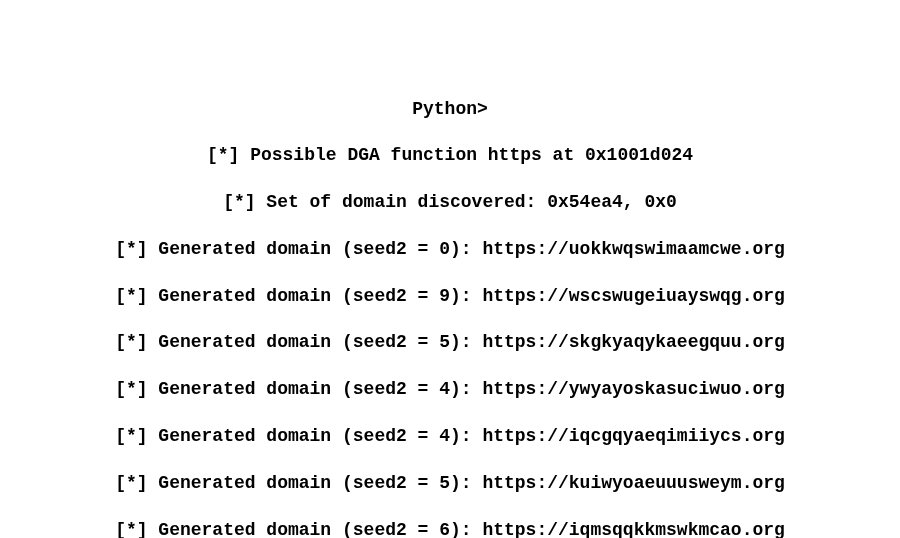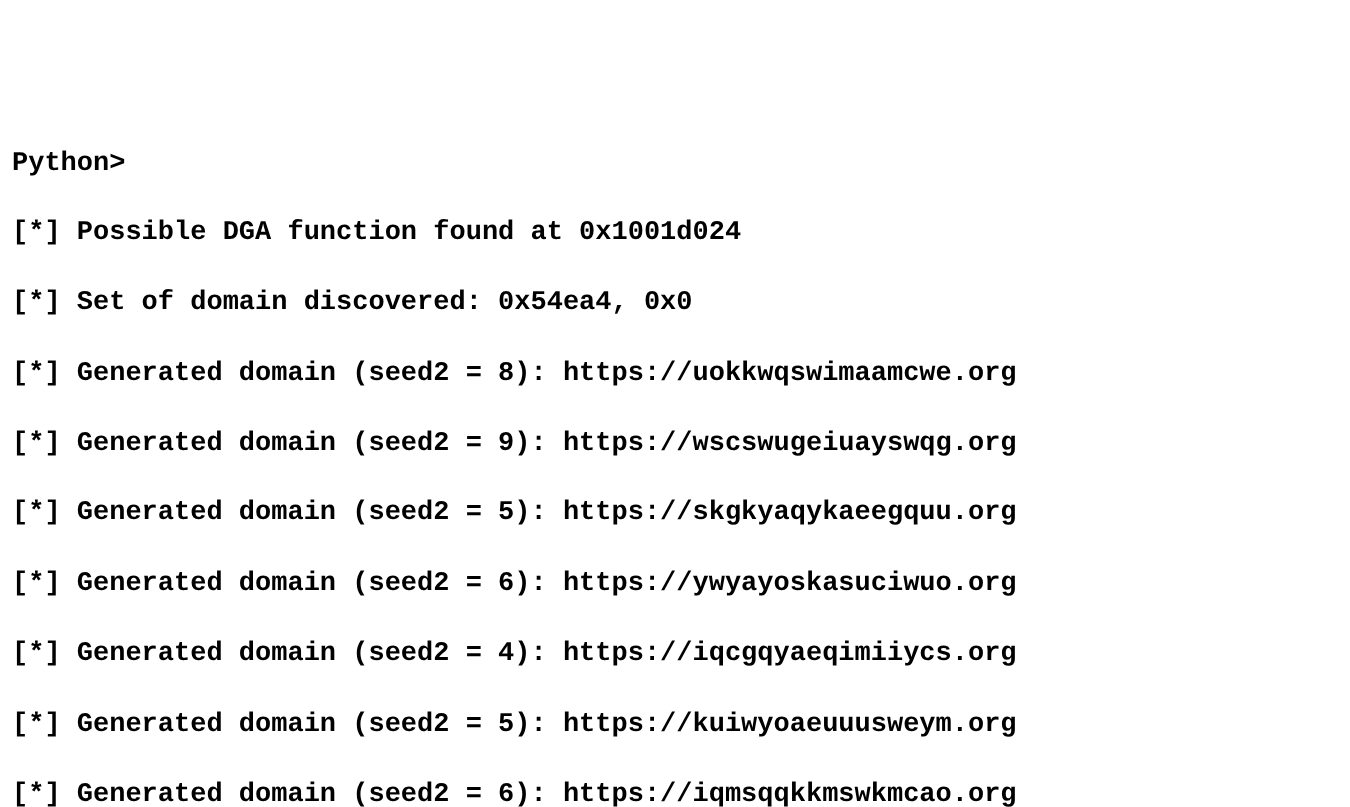--- a/index.html
+++ b/index.html
@@ -1,18 +1,19 @@
 <!DOCTYPE html>
 <html><head>
   <meta charset="utf-8">
   <style>
     * {
       margin: 0;
       padding: 0;
       box-sizing: border-box;
+      text-align: center;
     }
     body {
       background: #ffffff;
       font-family: "Courier New", Courier, monospace;
       font-weight: bold;
       font-size: 18px;
       line-height: 1.3;
       padding: 4px 8px;
       color: #000000;
       white-space: pre;
@@ -23,26 +24,26 @@
     .line {
       display: block;
     }
   </style>
 </head>
 <body>
 
 
 
 <span class="line">Python&gt;</span>
-<span class="line">[*] Possible DGA function found at 0x1001d024</span>
+<span class="line">[*] Possible DGA function https at 0x1001d024</span>
 <span class="line">[*] Set of domain discovered: 0x54ea4, 0x0</span>
-<span class="line">[*] Generated domain (seed2 = 8): https://uokkwqswimaamcwe.org</span>
+<span class="line">[*] Generated domain (seed2 = 0): https://uokkwqswimaamcwe.org</span>
 <span class="line">[*] Generated domain (seed2 = 9): https://wscswugeiuayswqg.org</span>
 <span class="line">[*] Generated domain (seed2 = 5): https://skgkyaqykaeegquu.org</span>
-<span class="line">[*] Generated domain (seed2 = 6): https://ywyayoskasuciwuo.org</span>
+<span class="line">[*] Generated domain (seed2 = 4): https://ywyayoskasuciwuo.org</span>
 <span class="line">[*] Generated domain (seed2 = 4): https://iqcgqyaeqimiiycs.org</span>
 <span class="line">[*] Generated domain (seed2 = 5): https://kuiwyoaeuuusweym.org</span>
 <span class="line">[*] Generated domain (seed2 = 6): https://iqmsqqkkmswkmcao.org</span>
 
 
 
 
 
 
 

